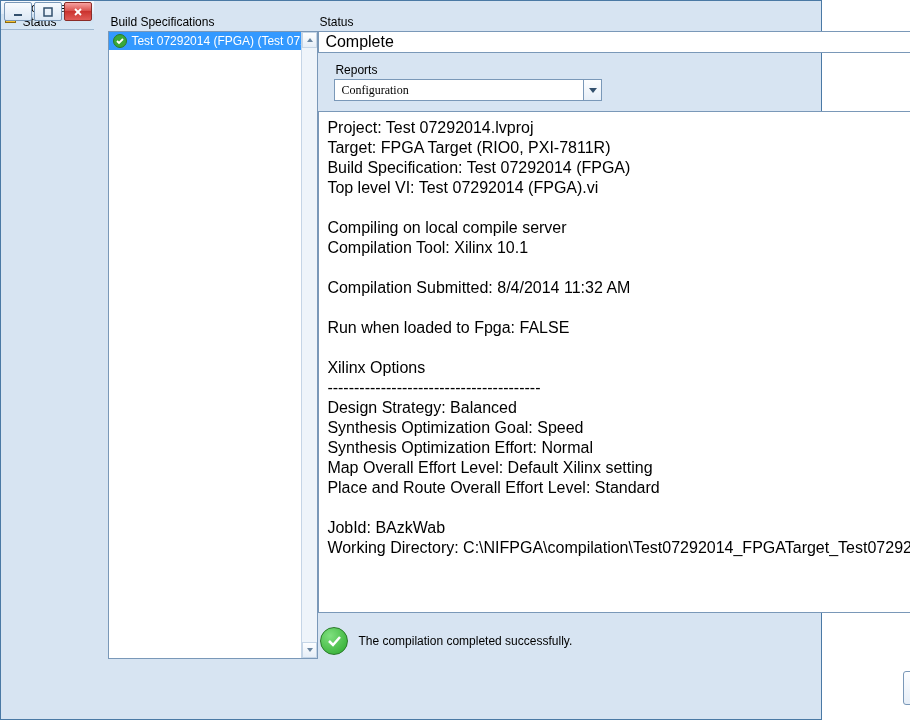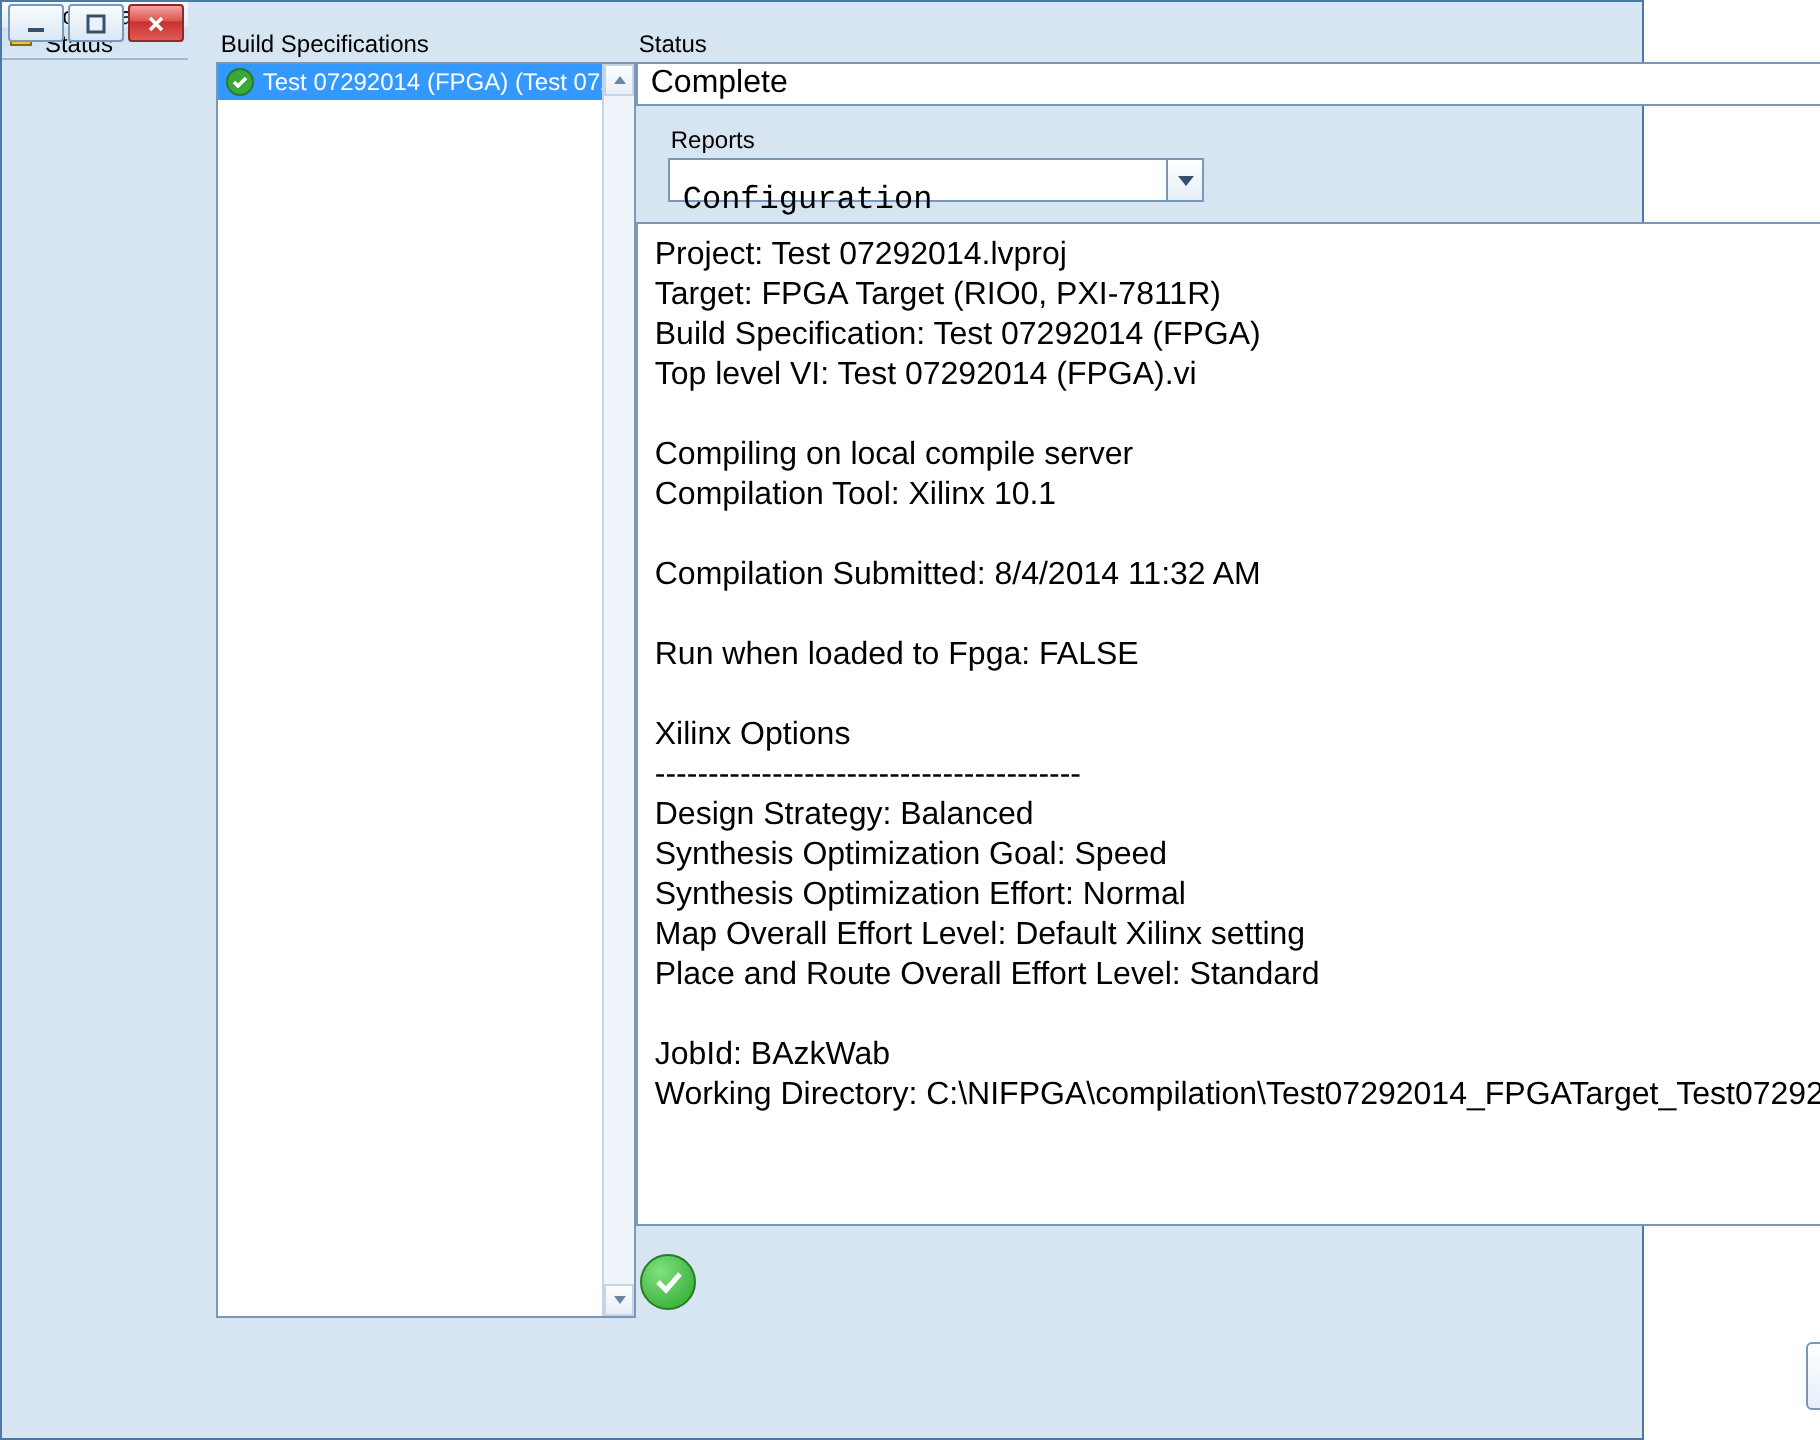--- a/index.html
+++ b/index.html
@@ -168,21 +168,21 @@
     border-radius: 3px;
   }
   .combo {
     width: 268px;
     height: 22px;
     display:flex;
     border:1px solid #7a98b8;
     background:#fff;
   }
   .combo input{
-    flex:1;border:none;outline:none;padding:20px 6px;font-size:16px;font-family:Liberation Mono, monospace;background:transparent;
+    flex:1;border:none;outline:none;padding:10px 6px;font-size:12px;font-family:Liberation Serif, serif;background:transparent;
   }
   .combo .dd {
     width:18px;border-left:1px solid #7a98b8;
     background:linear-gradient(#fdfeff,#e6eef7);
     display:flex;align-items:center;justify-content:center;
     color:#33506d;
   }
   .report-box {
     flex: 1;
     background: #fff;
@@ -370,20 +370,21 @@
             </div>
           </div>
         </div>
 
         <div class="status-bar">
           <div class="big-check">
             <svg width="18" height="18">
                 <polyline points="4,9 8,13 15,5" fill="none" stroke="#fff" stroke-width="2.5"></polyline>
               </svg>
           </div>
+          <div>The compilation completed successfully.</div>
         </div>
       </div>
     </div>
 
     <div class="bottom-buttons">
       <div class="btn">
         <span>Close</span>
         <span class="tri"></span>
       </div>
       <div class="btn">

